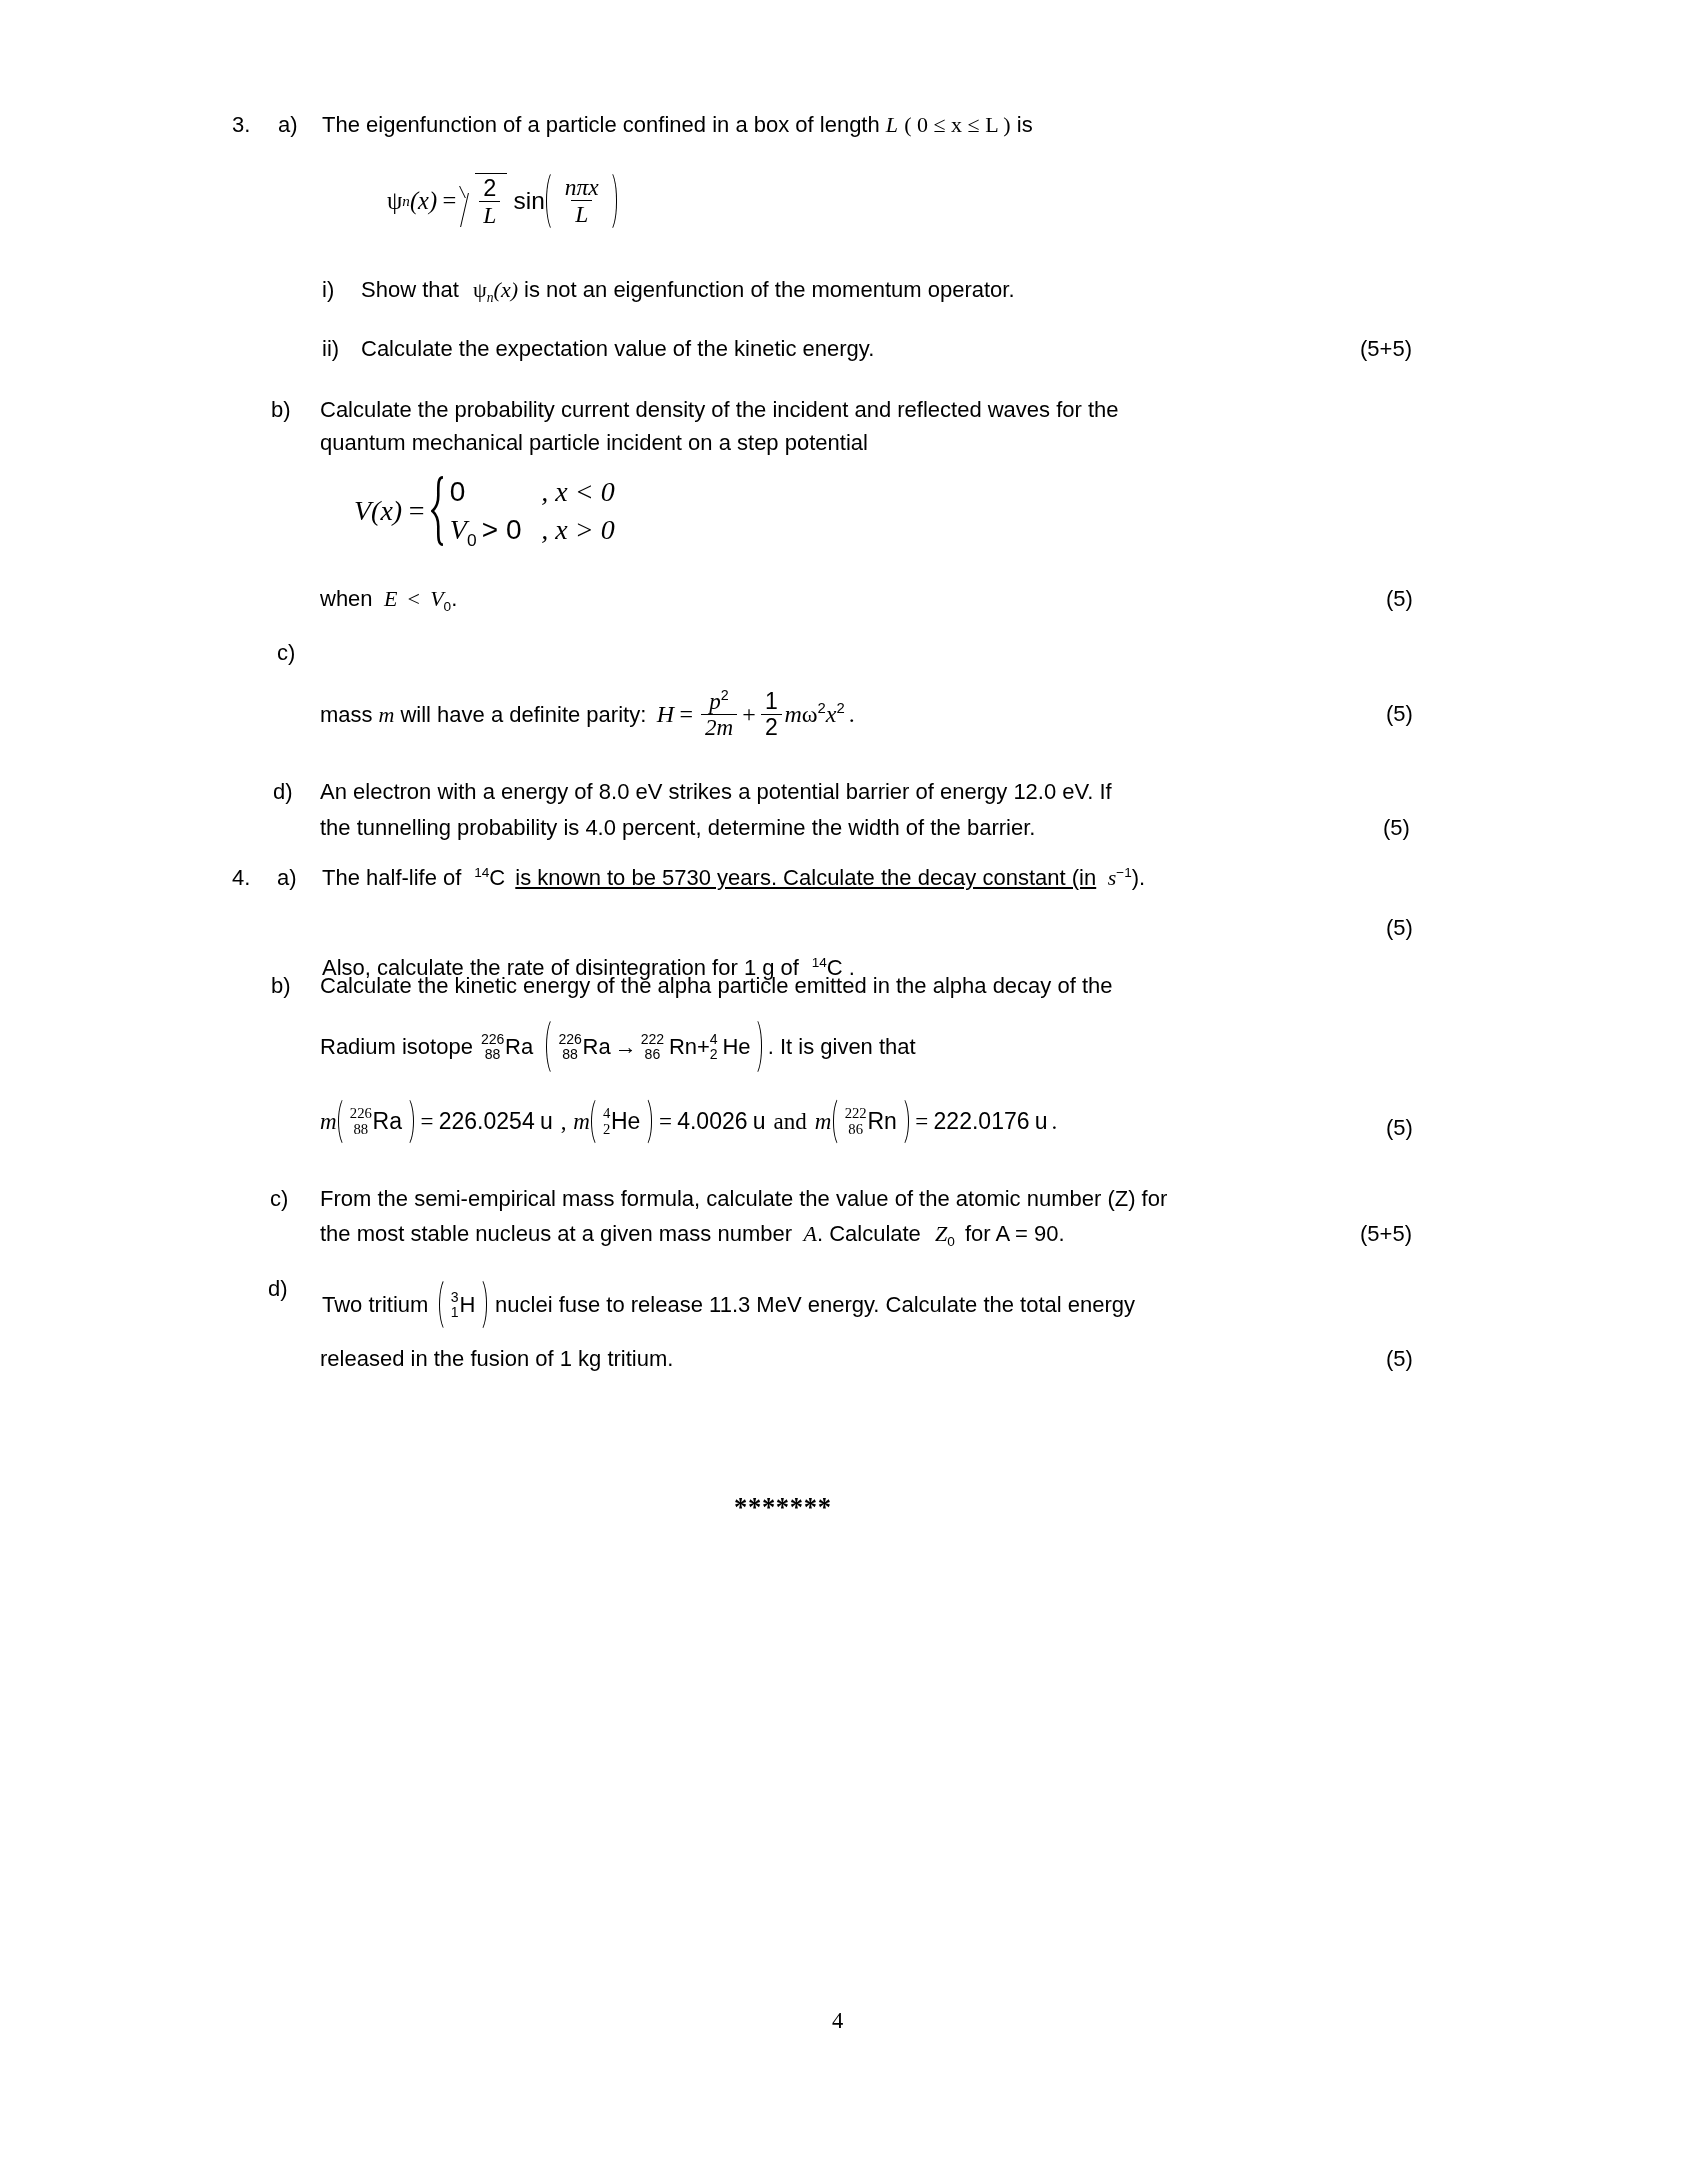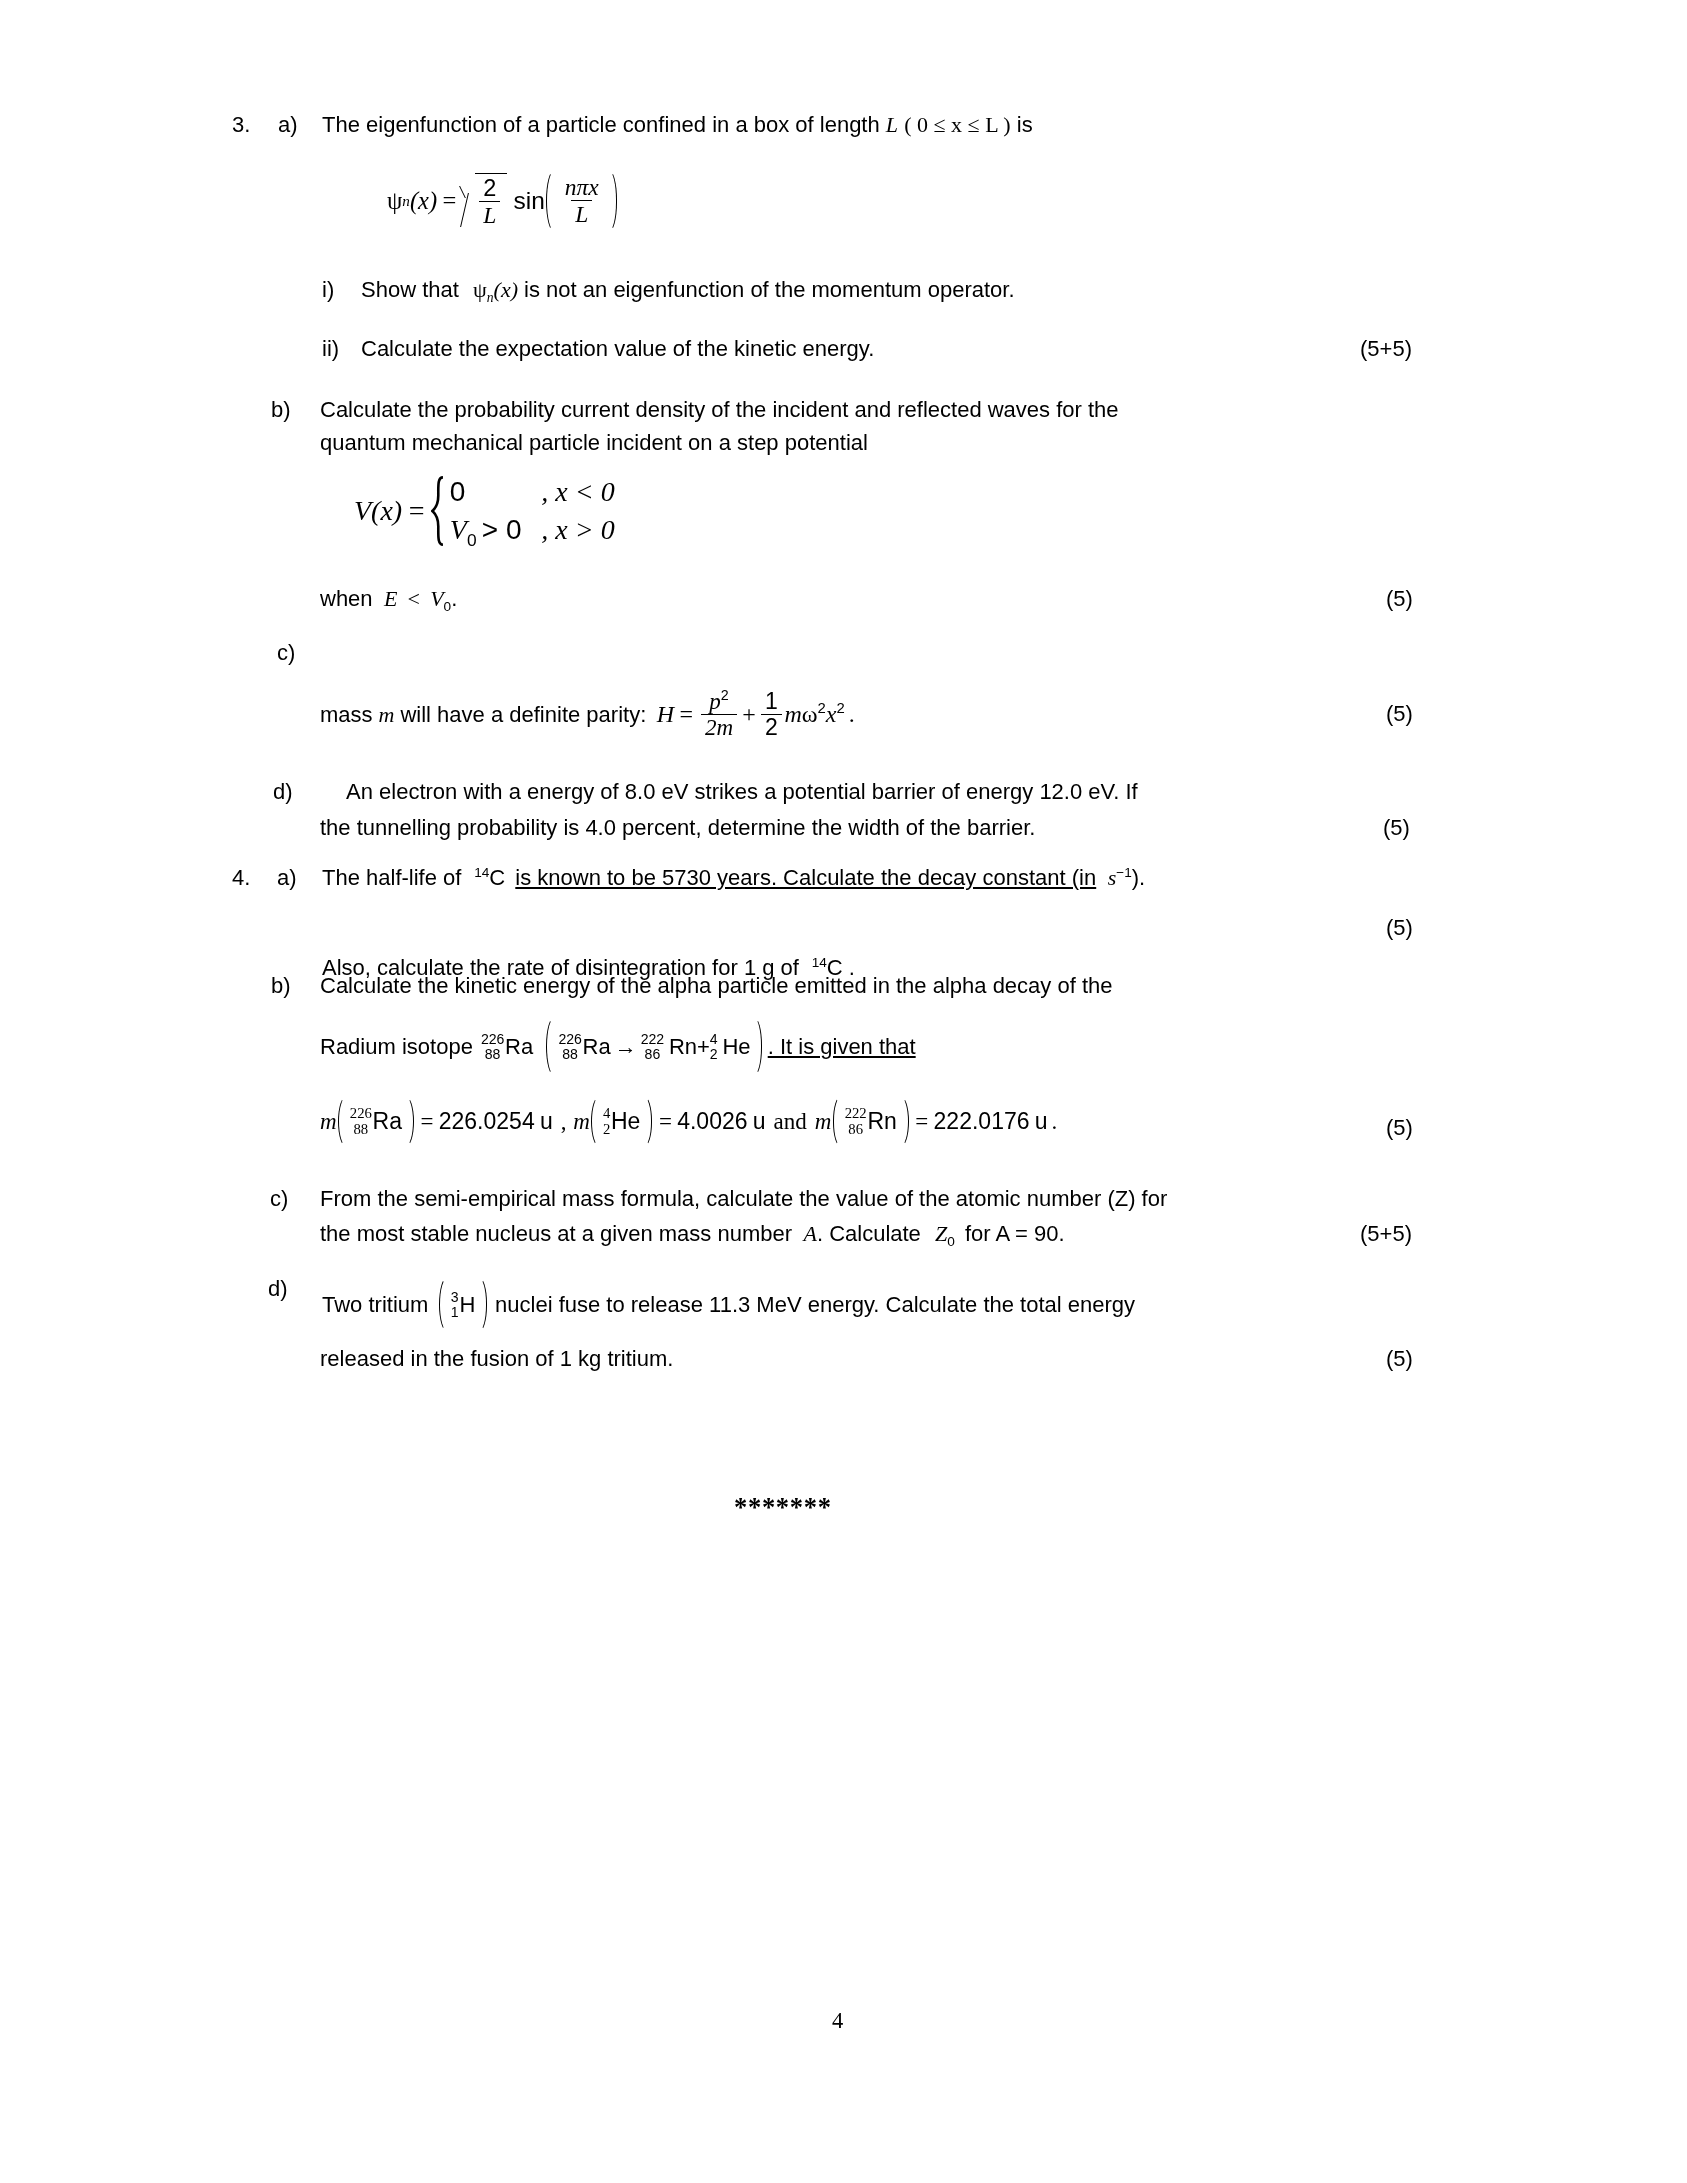--- a/index.html
+++ b/index.html
@@ -244,21 +244,21 @@
           <span class="nu mn">1</span>
           <span class="de mn">2</span>
         </span>
         <span><span class="mi">m</span><span class="mi" style="font-style:normal;">ω</span><sup class="sm mn">2</sup><span class="mi">x</span><sup class="sm mn">2</sup><span style="margin-left:4px;">.</span></span>
       </span>
     </span>
   </div>
   <div class="marks" style="left:1386px; top:701px; font-size:22px;">(5)</div>
 
   <div class="lbl" style="left:273px; top:779px; font-size:22px;">d)</div>
-  <div class="body-text" style="left:320px; top:779px; font-size:22px; white-space:nowrap;margin-left:26px;">An electron with a energy of 8.0 eV strikes a potential barrier of energy 12.0 eV. If</div>
+  <div class="body-text" style="left:320px; top:779px; font-size:22px; white-space:nowrap;">An electron with a energy of 8.0 eV strikes a potential barrier of energy 12.0 eV. If</div>
   <div class="body-text" style="left:320px; top:815px; font-size:22px; white-space:nowrap;">the tunnelling probability is 4.0 percent, determine the width of the barrier.</div>
   <div class="marks" style="left:1383px; top:815px; font-size:22px;">(5)</div>
 
   <div class="num" style="left:232px; top:865px; font-size:22px;">4.</div>
   <div class="lbl" style="left:277px; top:865px; font-size:22px;">a)</div>
   <div class="body-text" style="left:322px; top:865px; font-size:22px; white-space:nowrap;">
     <span>The half-life of</span>
     <span class="math" style="margin-left:6.6px;"><sup class="sm mn">14</sup><span class="mn">C</span></span>
     <span style="margin-left:4px;text-decoration:underline;">is known to be 5730 years. Calculate the decay constant (in</span>
     <span class="mi" style="margin-left:5.3px;">s</span><sup class="sm mn">−1</sup><span>).</span>
@@ -306,21 +306,21 @@
           <span class="iso">
             <span class="nums">
                 <span>4</span>
                 <span>2</span>
               </span>
             <span class="sym mn" style="margin-left:4px;">He</span>
           </span>
         </span>
         <span class="pr"></span>
       </span>
-      <span style="margin-left:4px;text-decoration:underline;">. It is given that</span>
+      <span style="margin-left:4px;">. It is given that</span>
     </span>
   </div>
 
   <div class="math" style="position:absolute; left:320px; top:1095px; font-size:23px;">
     <span style="display:inline-flex; align-items:center;">
       <span class="mi">m</span>
       <span class="bigparen" style="height:53px;">
         <span class="pl"></span>
         <span class="inner">
           <span class="iso">

